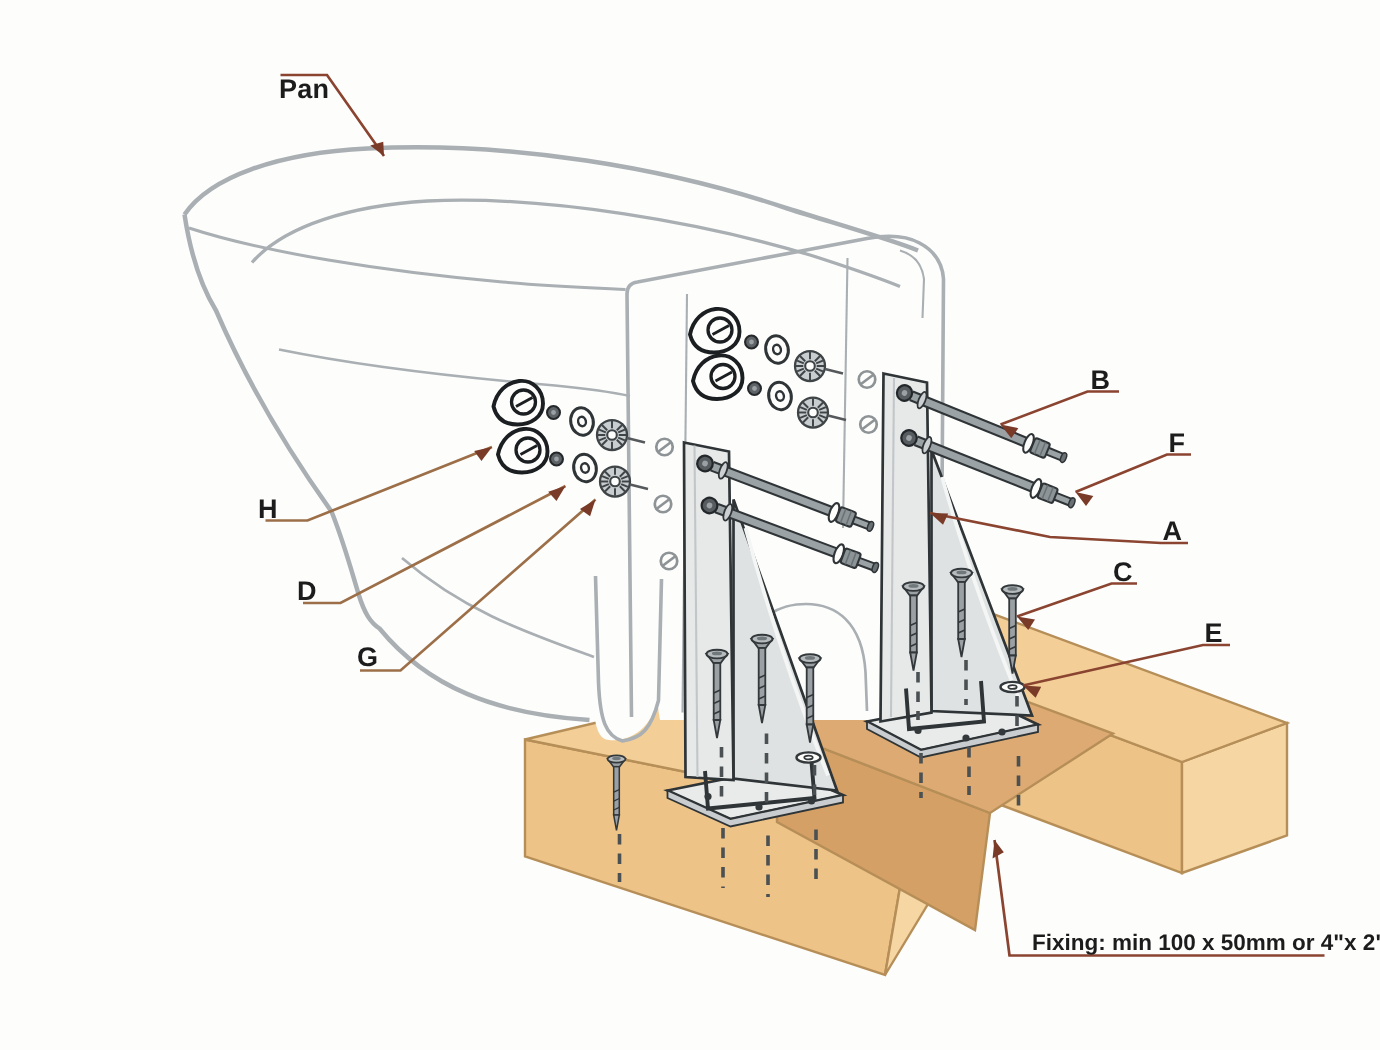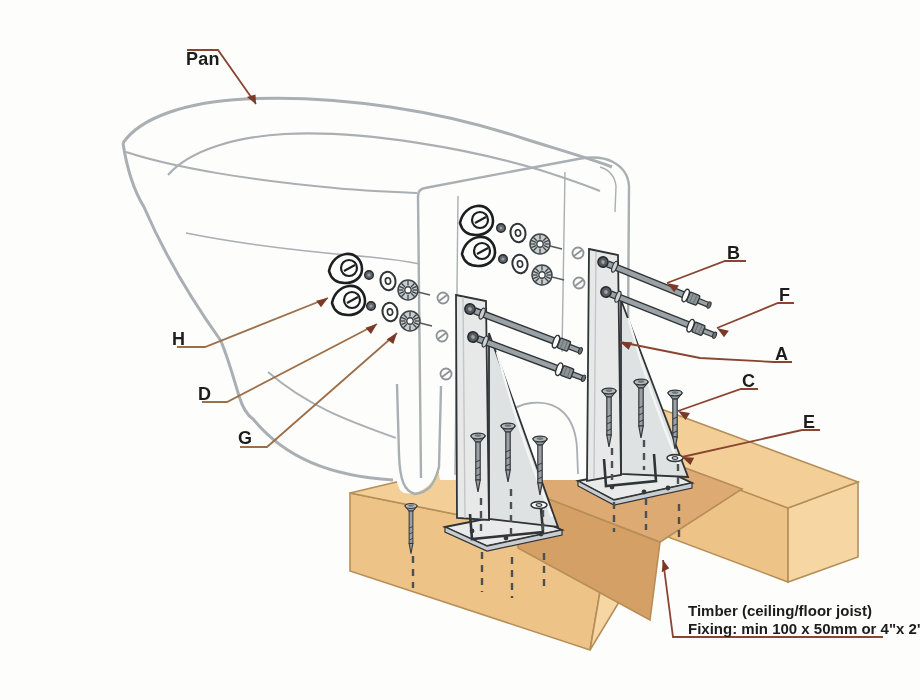--- a/index.html
+++ b/index.html
@@ -267,15 +267,14 @@
 
   <div class="lbl" style="left:186px;top:38px;margin-top:11px;">Pan</div>
   <div class="lbl" style="left:727px;top:243px;">B</div>
   <div class="lbl" style="left:779px;top:285px;">F</div>
   <div class="lbl" style="left:775px;top:344px;">A</div>
   <div class="lbl" style="left:742px;top:371px;">C</div>
   <div class="lbl" style="left:803px;top:412px;">E</div>
   <div class="lbl" style="left:172px;top:329px;">H</div>
   <div class="lbl" style="left:198px;top:384px;">D</div>
   <div class="lbl" style="left:238px;top:428px;">G</div>
-  <div class="note-line" style="left:688px;top:602px;">Timber (ceiling/floor joist)</div>
   <div class="note-line" style="left:688px;top:620px;">Fixing: min 100 x 50mm or 4"x 2"</div>
 </div>
 
 </body></html>

